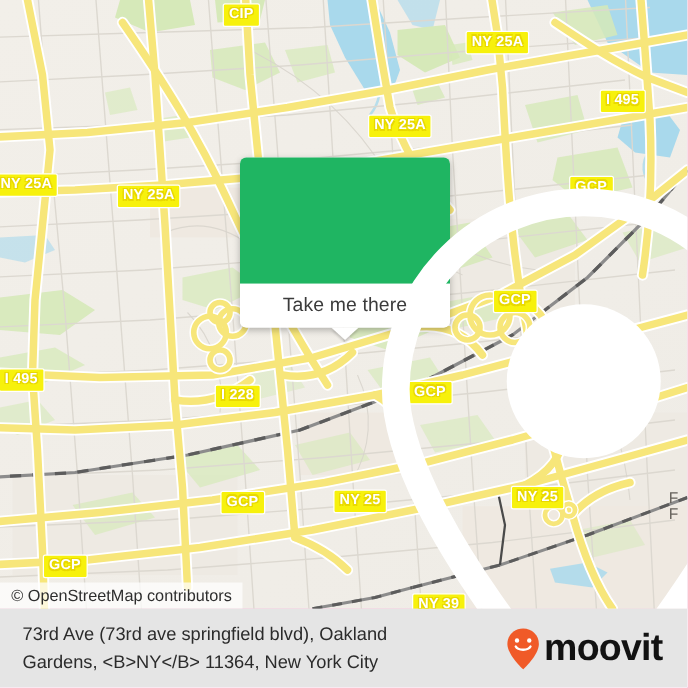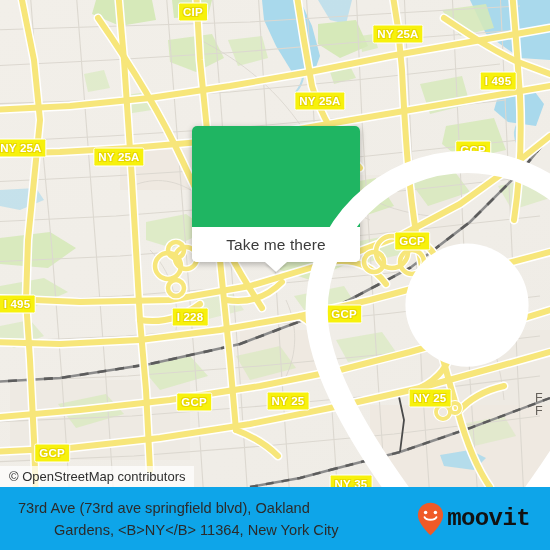--- a/index.html
+++ b/index.html
@@ -131,21 +131,21 @@
     white-space: nowrap;
   }
 
   
   #footer {
     position: absolute;
     left: 0;
     top: 487px;
     width: 550px;
     height: 63px;
-    background: #0ea5e9;
+    background: #e5e5e5;
     display: flex;
     align-items: center;
     justify-content: space-between;
     box-sizing: border-box;
     padding: 0 12px 0 18px;
     gap: 48px;
   }
   #footer-address {
     font-size: 14.6px;
     line-height: 22px;
@@ -158,25 +158,25 @@
     align-items: center;
     gap: 3px;
     padding-right: 8px;
   }
   #brand-pin {
     width: 27px;
     height: 34px;
     flex: 0 0 auto;
   }
   #brand-name {
-    font-size: 24px;
+    font-size: 30px;
     font-weight: bold;
     color: #121212;
     letter-spacing: -0.6px;
-    font-family: Liberation Mono, monospace;
+    font-family: Liberation Sans, sans-serif;
     line-height: 30px;
   }
 </style>
 </head>
 <body>
 
 <div id="app">
 
   <div id="map" style="background: #f9a8d4;">
     <svg viewBox="0 0 550 487" preserveAspectRatio="none">
@@ -386,21 +386,21 @@
     <div class="shield" style="left:473px;top:150px;">GCP</div>
     <div class="shield" style="left:412px;top:241px;">GCP</div>
     <div class="shield" style="left:17px;top:304px;">I 495</div>
     <div class="shield" style="left:190px;top:317px;">I 228</div>
     <div class="shield" style="left:344px;top:314px;">GCP</div>
     <div class="shield" style="left:475px;top:331px;">NY 25B</div>
     <div class="shield" style="left:194px;top:402px;">GCP</div>
     <div class="shield" style="left:288px;top:401px;">NY 25</div>
     <div class="shield" style="left:430px;top:398px;">NY 25</div>
     <div class="shield" style="left:52px;top:453px;">GCP</div>
-    <div class="shield" style="left:351px;top:484px;">NY 35</div>
+    <div class="shield" style="left:351px;top:484px;">NY 39</div>
 
     <div class="edge-label" style="left:535px;top:392px;">F</div>
     <div class="edge-label" style="left:535px;top:405px;">F</div>
 
     <div id="popup-card">
       <div id="popup-head" style="background: rgb(31, 181, 98);">
         <svg id="popup-pin" width="56" height="68" viewBox="0 0 56 68">
           <path d="M28 5 C16.5 5 7 14.3 7 25.9 C7 40 28 63 28 63 C28 63 49 40 49 25.9 C49 14.3 39.5 5 28 5 Z" fill="none" stroke="#ffffff" stroke-width="3.1"></path>
           <circle cx="28" cy="25" r="8.6" fill="#ffffff"></circle>
         </svg>
@@ -412,21 +412,21 @@
     </div>
 
     <div id="attribution">
       <span id="attribution-text">© OpenStreetMap contributors</span>
     </div>
   </div>
 
   <div id="footer">
     <div id="footer-address">
       <span style="display: block;">73rd Ave (73rd ave springfield blvd), Oakland</span>
-      <span style="display: block; margin-left: 36px;">Gardens, &lt;B&gt;NY&lt;/B&gt; 11364, New York City</span>
+      <span style="display: block;">Gardens, &lt;B&gt;NY&lt;/B&gt; 11364, New York City</span>
     </div>
     <div id="brand">
       <svg id="brand-pin" viewBox="0 0 27 34">
         <path d="M13.5 0.8 C6.4 0.8 0.9 6.2 0.9 13.1 C0.9 22 13.5 33.4 13.5 33.4 C13.5 33.4 26.1 22 26.1 13.1 C26.1 6.2 20.6 0.8 13.5 0.8 Z" fill="#f05a28"></path>
         <circle cx="8.6" cy="10.4" r="1.75" fill="#ffffff"></circle>
         <circle cx="18.4" cy="10.4" r="1.75" fill="#ffffff"></circle>
         <path d="M7.6 15.2 C9.4 18.6 17.6 18.6 19.4 15.2" fill="none" stroke="#ffffff" stroke-width="1.9" stroke-linecap="round"></path>
       </svg>
       <span id="brand-name">moovit</span>
     </div>

